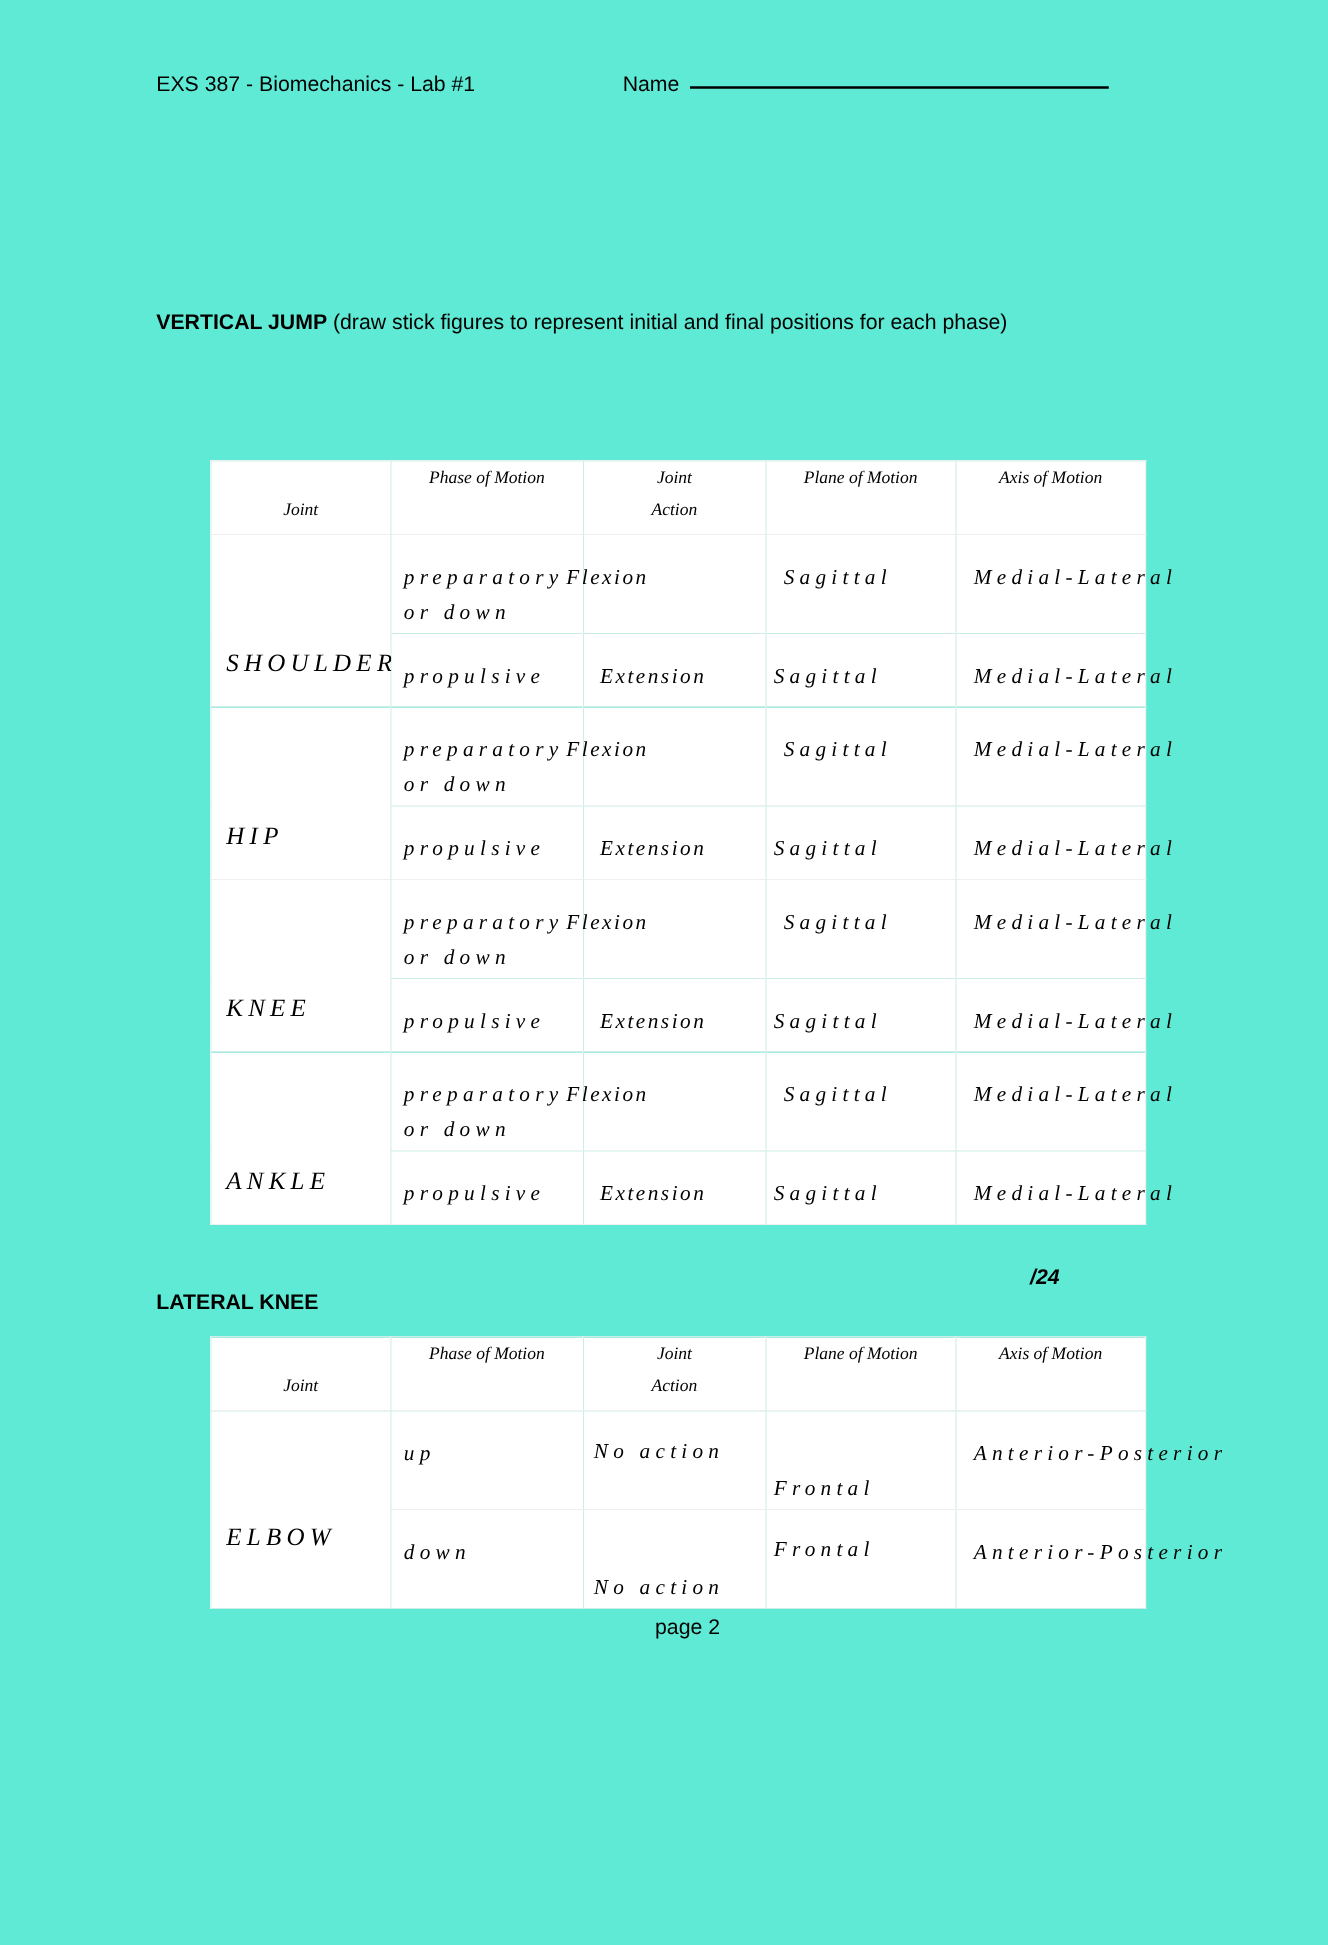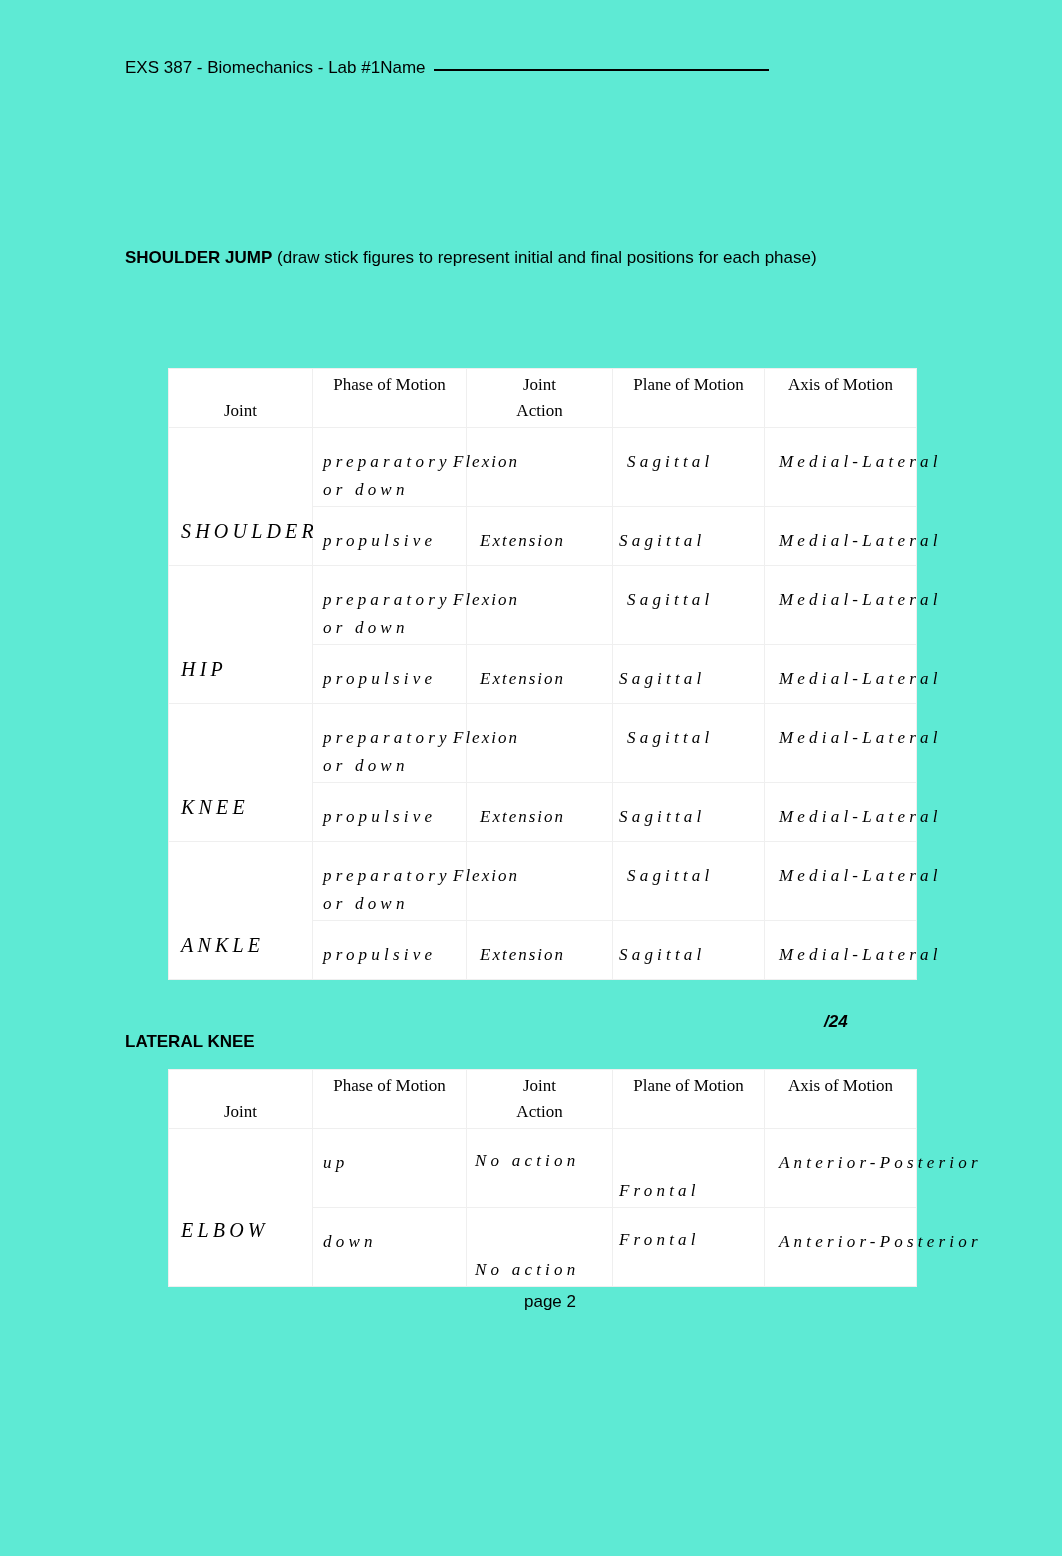--- a/index.html
+++ b/index.html
@@ -29,20 +29,21 @@
     left: 125px;
     right: 110px;
     display: flex;
     align-items: baseline;
     font-size: 17px;
   }
   .course-line {
     white-space: nowrap;
   }
   .name-block {
+    margin-left: 118px;
     display: flex;
     align-items: baseline;
     white-space: nowrap;
   }
   .name-label { font-size: 17px; }
   .name-rule {
     display: inline-block;
     width: 335px;
     border-bottom: 2px solid #000;
     margin-left: 8px;
@@ -102,21 +103,22 @@
   .col-joint   { width: 144px; }
   .col-phase   { width: 154px; }
   .col-action  { width: 146px; }
   .col-plane   { width: 152px; }
   .col-axis    { width: 152px; }
 
   
   .hdr {
     height: 58px;
     position: relative;
-    font-size: 17px;
+    font-size: 14px;
+    font-style: italic;
   }
   .hdr .h-top {
     position: absolute;
     top: 6px;
     left: 0;
     right: 0;
     text-align: center;
     white-space: nowrap;
   }
   .hdr .h-bot {
@@ -181,21 +183,21 @@
 
   <div class="doc-header">
     <span class="course-line">EXS 387 - Biomechanics - Lab #1</span>
     <span class="name-block">
       <span class="name-label">Name</span>
       <span class="name-rule"></span>
     </span>
   </div>
 
   <div class="section-title" id="vj-title">
-    <span class="strong">SHOULDER JUMP</span><span> (draw stick figures to represent initial and final positions for each phase)</span>
+    <span class="strong">VERTICAL JUMP</span><span> (draw stick figures to represent initial and final positions for each phase)</span>
   </div>
 
   <table class="wk-table tbl-vj" id="table-vertical-jump">
     <colgroup>
       <col class="col-joint">
         <col class="col-phase">
         <col class="col-action">
         <col class="col-plane">
         <col class="col-axis">
     </colgroup>

